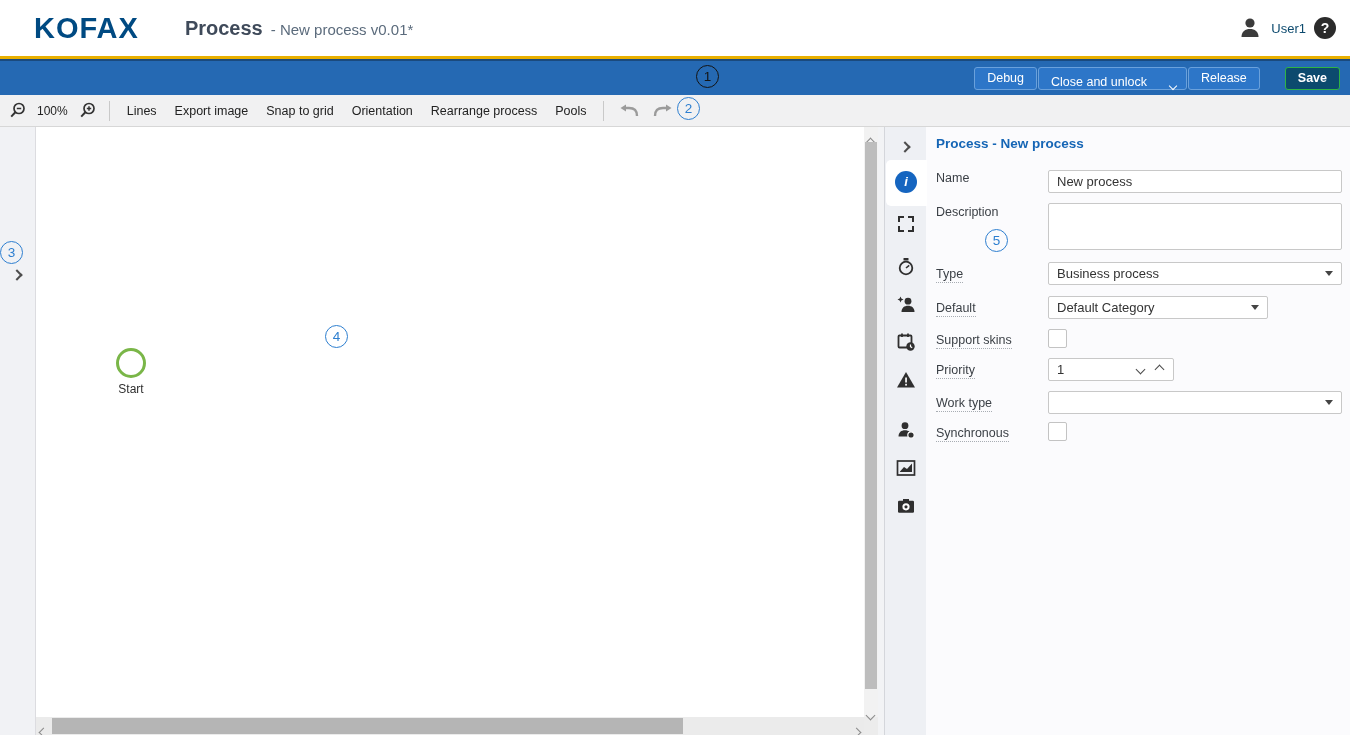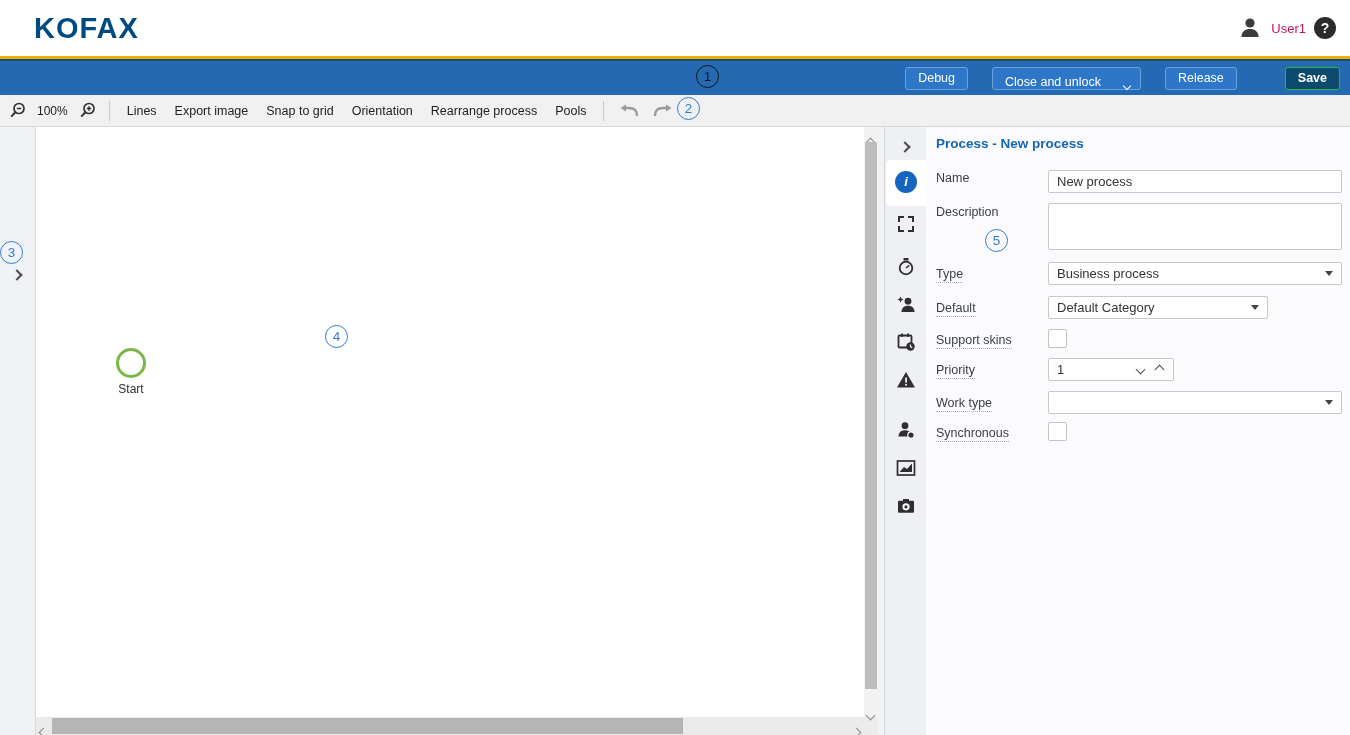--- a/index.html
+++ b/index.html
@@ -9,34 +9,34 @@
 
   
   .header { position:absolute; top:0; left:0; width:1350px; height:56px; background:#fff;
             display:flex; align-items:center; }
   .logo { margin-left:34px; font-size:29px; font-weight:800; letter-spacing:1px;
           color:#004a82; transform:scaleY(1.04); }
   .titlewrap { margin-left:46px; display:flex; align-items:baseline; gap:8px; }
   .app-title { font-size:20px; font-weight:600; color:#3f4a5a; }
   .app-subtitle { font-size:15px; color:#5b6b7c; }
   .userarea { margin-left:auto; margin-right:14px; display:flex; align-items:center; gap:8px; }
-  .username { font-size:13px; color:#be185d; }
+  .username { font-size:13px; color:#0c4a6e; }
   .helpicon { width:22px; height:22px; border-radius:50%; background:#2b2b2b; color:#fff;
               font-size:14px; font-weight:700; text-align:center; line-height:22px; }
   .rule-yellow { position:absolute; top:56px; left:0; width:1350px; height:3px; background:#e9b000; }
   .rule-navy { position:absolute; top:59px; left:0; width:1350px; height:2px; background:#1b4a7d; }
 
   
   .menubar { position:absolute; top:61px; left:0; width:1350px; height:34px; background:#2569b3;
              display:flex; align-items:stretch; }
   .tabs { display:flex; align-items:stretch; padding-left:6px; }
   .tab { padding:0 14px; line-height:34px; font-size:12.5px; font-weight:600; color:#dde9f8;
          cursor:default; white-space:nowrap; }
   .tab.active { background:#fff; color:#333; border-top:3px solid #29a9e1; line-height:30px; padding:0 21px; }
-  .menu-actions { margin-left:auto; display:flex; align-items:center; gap:24px; padding-right:10px; }
+  .menu-actions { margin-left:auto; display:flex; align-items:center; gap:1px; padding-right:10px; }
   .mbtn { height:23px; padding:0 12px; background:#2d76c8; border:1px solid #6aa1dc; border-radius:3px;
           color:#fff; font-size:12.5px; display:flex; align-items:center; white-space:nowrap; }
   .split { display:flex; align-items:flex-end; height:23px; border:1px solid #6aa1dc; border-radius:3px;
            background:#2d76c8; color:#ffffff; font-size:12.5px; }
   .split .lbl { padding:0 12px; display:flex; align-items:center; }
   .split .div { width:1px; background:#6aa1dc; }
   .split .chevcell { padding:0 10px; display:flex; align-items:center; }
   .mbtn.green { background:#0c4a6e; border-color:#2fb344; font-weight:600;margin-left:24px; }
 
   
@@ -113,20 +113,24 @@
          background:transparent; }
   .ann.k { border-color:#141414; color:#141414; }
 </style>
 </head>
 <body>
 
 <div class="app">
 
   <div class="header">
     <div class="logo">KOFAX</div>
+    <div class="titlewrap">
+      <span class="app-title">Process</span>
+      <span class="app-subtitle">- New process v0.01*</span>
+    </div>
     <div class="userarea">
       <span style="display:flex;">
         <svg width="26" height="26" viewBox="0 0 26 26">
           <circle cx="13" cy="8" r="4.6" fill="#3b3b3b"></circle>
           <path d="M4.5 22 C4.5 16.5 8.3 14 13 14 C17.7 14 21.5 16.5 21.5 22 Z" fill="#3b3b3b"></path>
         </svg>
       </span>
       <span class="username">User1</span>
       <span class="helpicon">?</span>
     </div>

